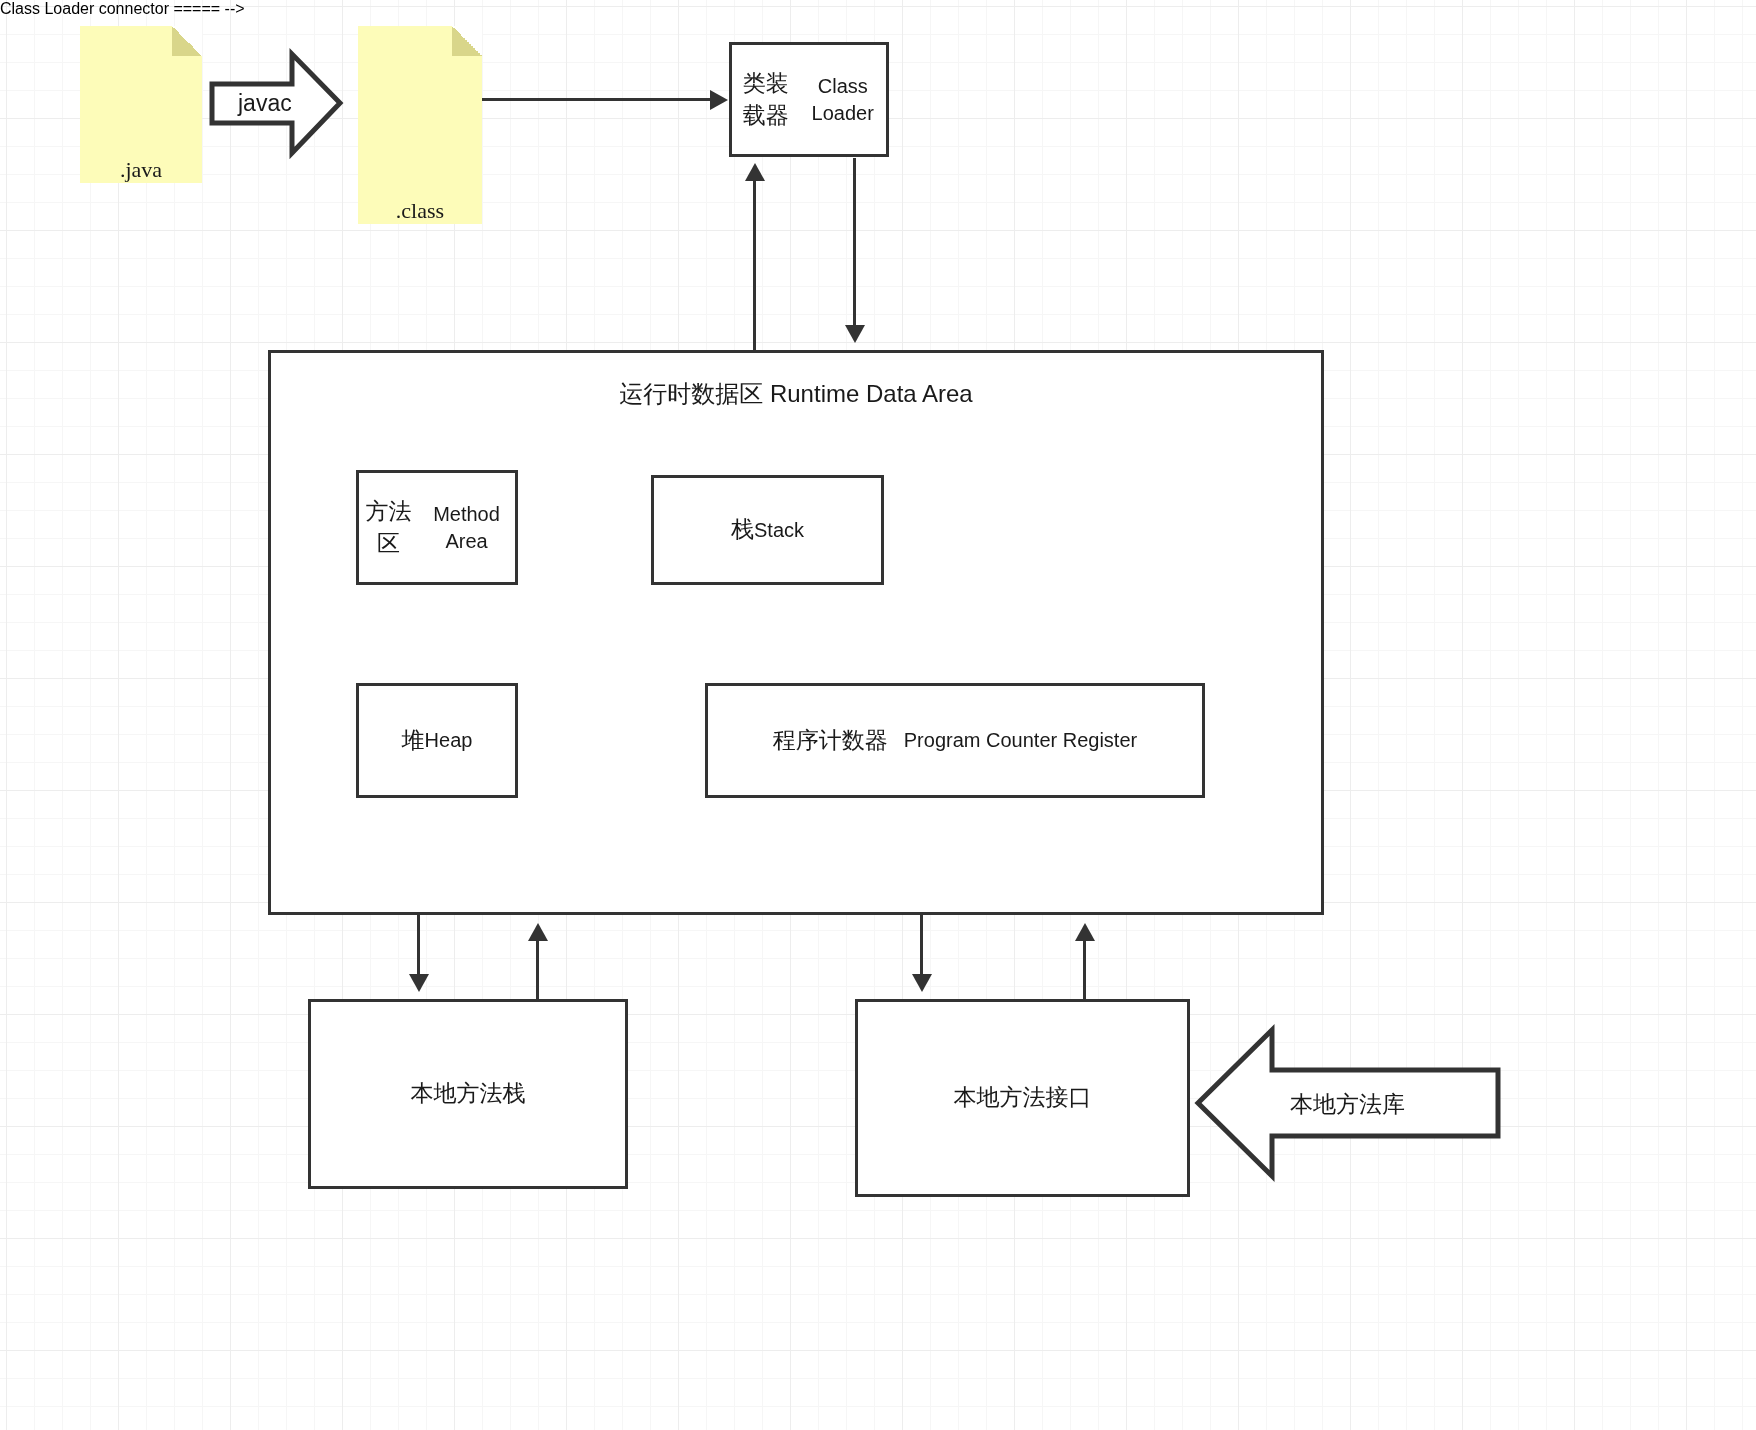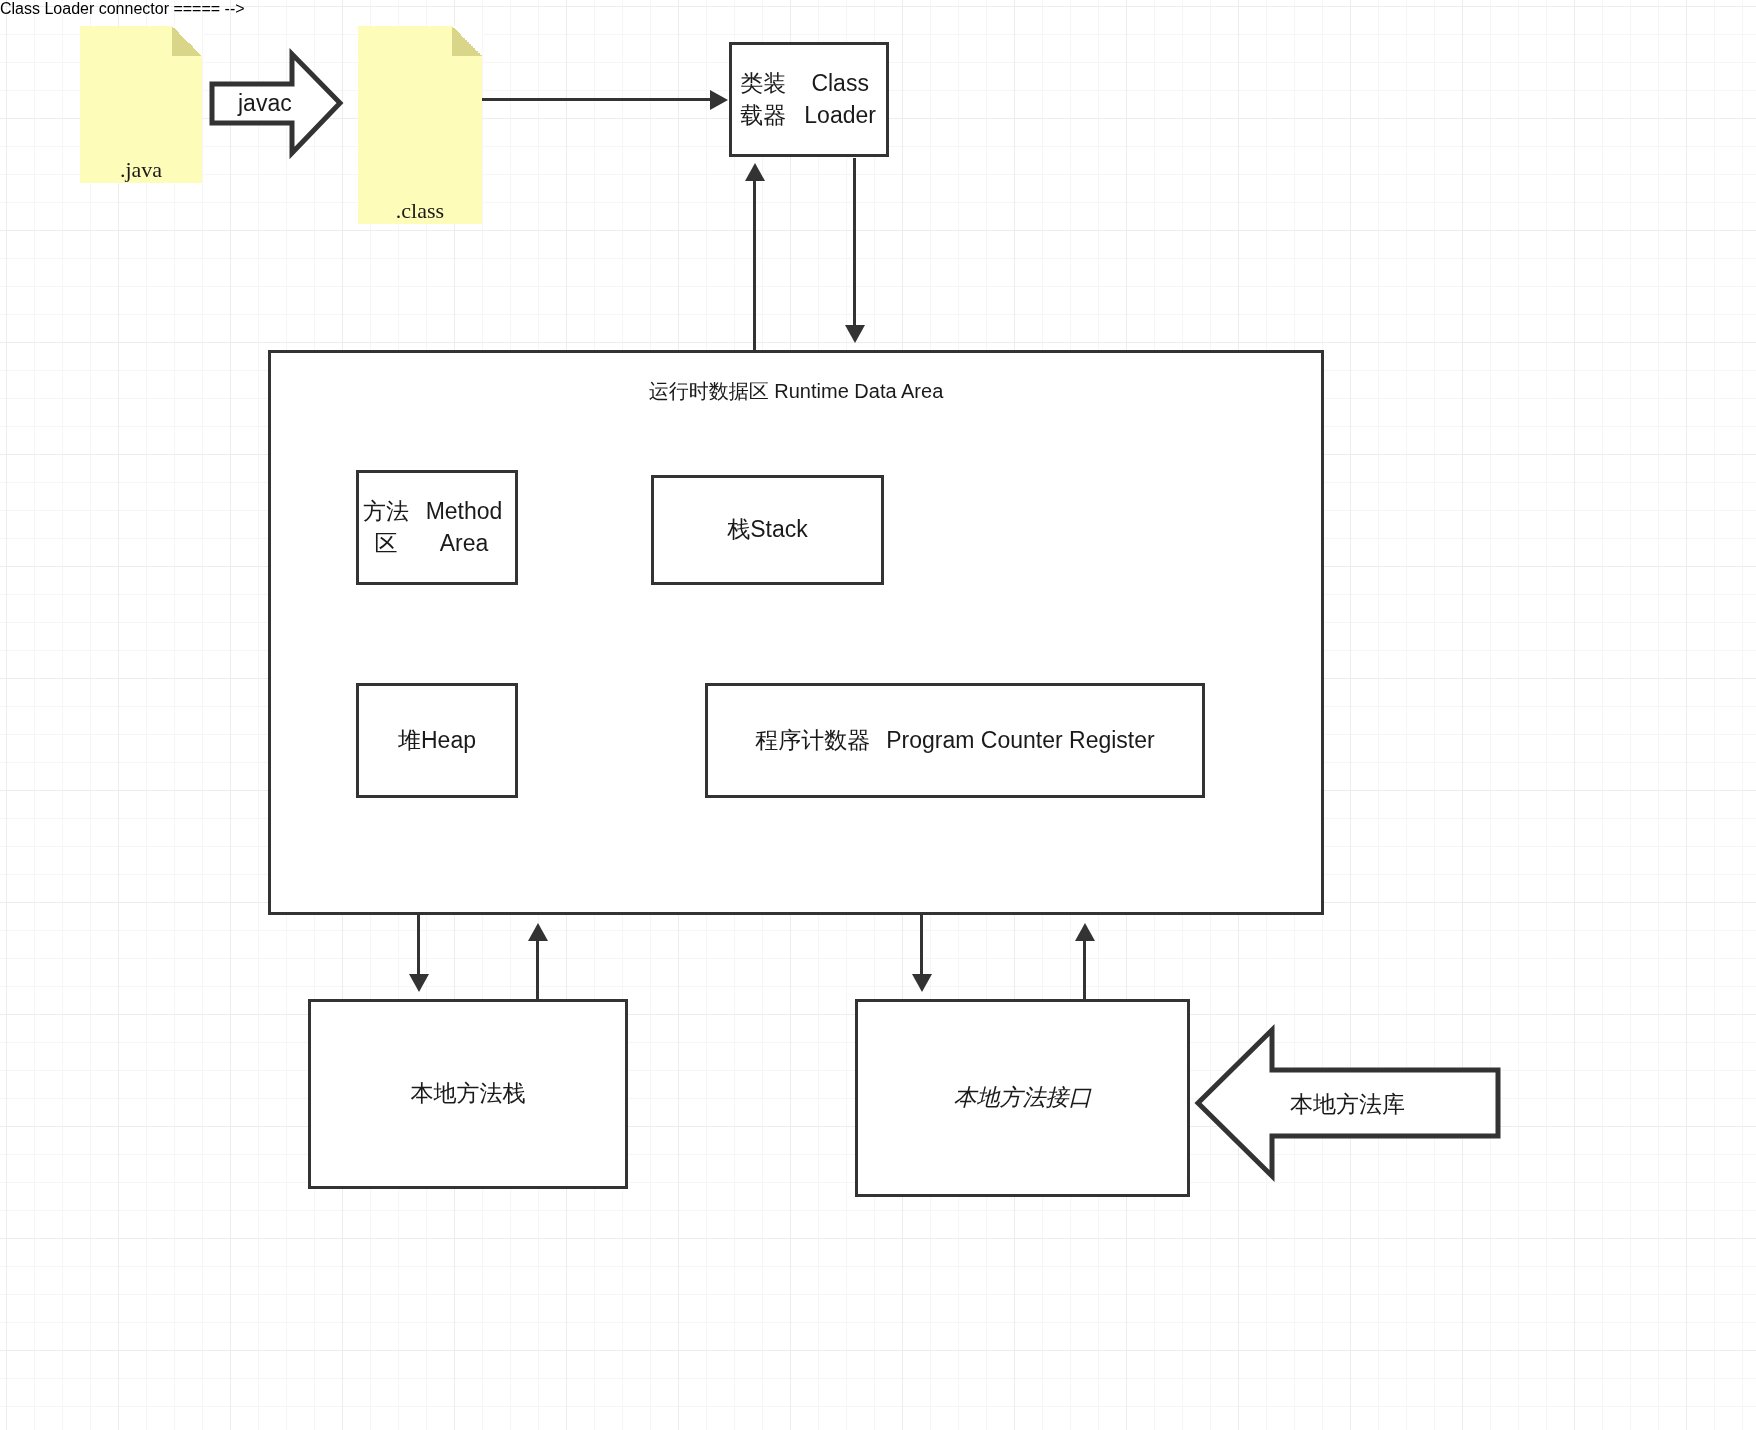--- a/index.html
+++ b/index.html
@@ -30,21 +30,21 @@
     border: 3px solid #333333;
     background: #ffffff;
     display: flex;
     align-items: center;
     justify-content: center;
     color: #1a1a1a;
     text-align: center;
     line-height: 1.35;
   }
   .node .zh { font-size: 23px; display: block; }
-  .node .en { font-size: 23px; display: block; }
+  .node .en { font-size: 20px; display: block; }
 
   
   .filenote {
     position: absolute;
     background: #fdfcb9;
     display: flex;
     align-items: flex-end;
     justify-content: center;
     font-size: 22px;
     color: #1a1a1a;
@@ -65,21 +65,21 @@
     position: absolute;
     box-sizing: border-box;
     border: 3px solid #333333;
     background: #ffffff;
   }
   .outer-title {
     position: absolute;
     left: 0;
     right: 0;
     text-align: center;
-    font-size: 20px;
+    font-size: 24px;
     color: #1a1a1a;
     line-height: 1.35;
   }
 
   
   .line-h, .line-v {
     position: absolute;
     background: #333333;
   }
   .line-h { height: 3px; }
@@ -205,21 +205,21 @@
   
   <div class="line-v" style="left:1083px; top:940px; height:60px;"></div>
   <div class="ah ah-up" style="left:1075px; top:923px;"></div>
 
   
   <div class="node" style="left:308px; top:999px; width:320px; height:190px;">
     <span class="zh">本地方法栈</span>
   </div>
 
   
-  <div class="node" style="left:855px; top:999px; width:335px; height:198px;font-style:italic;">
+  <div class="node" style="left:855px; top:999px; width:335px; height:198px;">
     <span class="zh">本地方法接口</span>
   </div>
 
   
   <div class="blockarrow" style="left:1194px; top:1018px; width:306px; height:170px;text-decoration:underline;">
     <svg width="306" height="170" viewBox="0 0 306 170">
       <polygon points="4,85 78,12 78,52 304,52 304,118 78,118 78,158" fill="#ffffff" stroke="#333333" stroke-width="5" stroke-linejoin="miter"></polygon>
     </svg>
     <span class="balabel" style="left:96px; top:71px;">本地方法库</span>
   </div>

